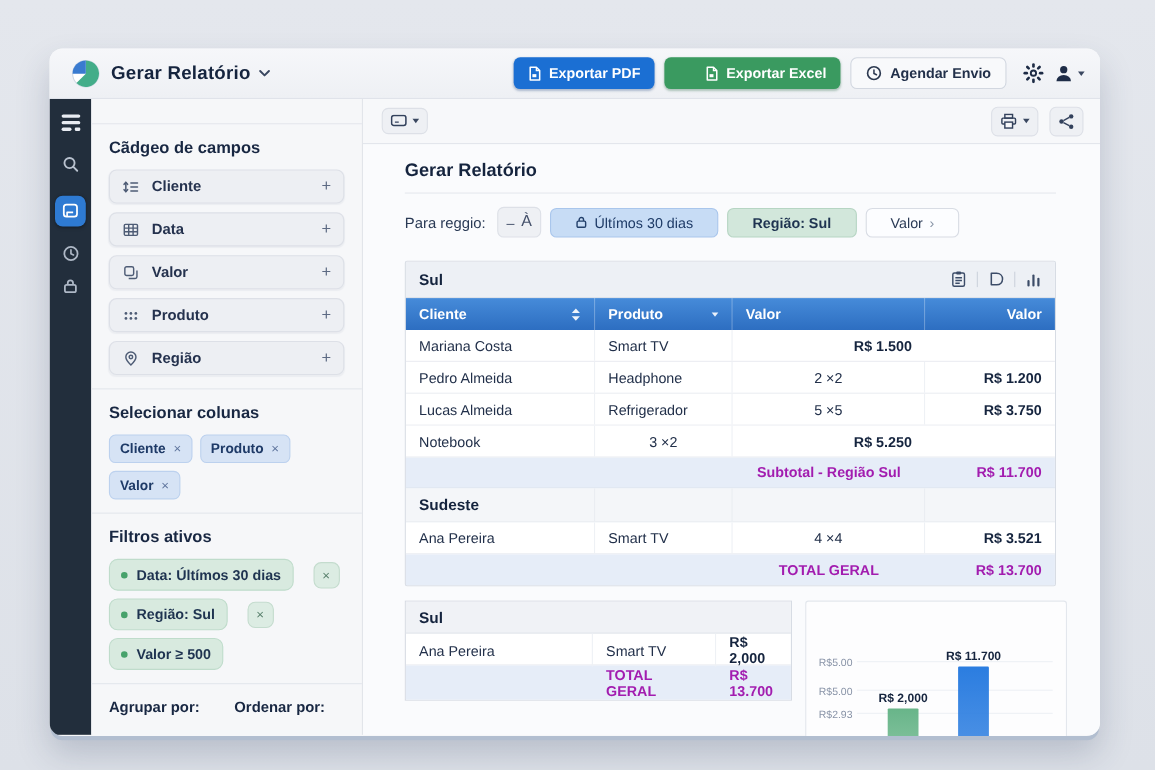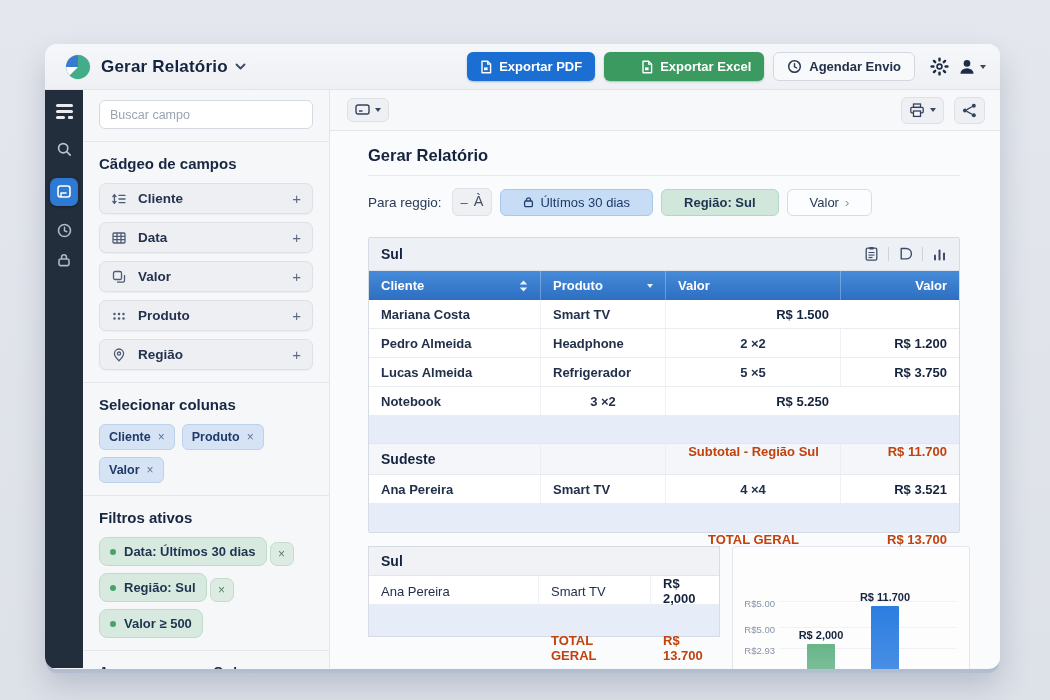--- a/index.html
+++ b/index.html
@@ -55,21 +55,21 @@
   .panel-h { font-size:15px; font-weight:bold; color:#182742; margin:13px 0 11px; }
   .field-btn { height:31px; background:#edeff3; border:1px solid #dde0e7; border-radius:7px;
                display:flex; align-items:center; gap:11px; padding:0 11px; margin-bottom:8px;
                box-shadow:0 1px 1px rgba(120,130,150,.08); cursor:default; }
   .field-btn .lbl { font-size:13.5px; font-weight:bold; color:#25324e; }
   .field-btn .plus { margin-left:auto; color:#5d6a83; font-size:15px; font-weight:normal; }
   .chip-row { display:flex; gap:7px; flex-wrap:wrap; }
   .chip-blue { display:inline-flex; align-items:center; gap:7px; background:#d6e3f5; border:1px solid #bcd1ee;
                border-radius:6px; padding:5px 9px; font-size:12.5px; font-weight:bold; color:#1e3a67; }
   .chip-blue .x { color:#5d739c; font-weight:normal; font-size:12px; }
-  .fchip-line { display:flex; align-items:flex-end; gap:3px; margin-bottom:7px; }
+  .fchip-line { display:flex; align-items:center; gap:18px; margin-bottom:7px; }
   .chip-green { display:inline-flex; align-items:center; gap:8px; background:#d8eadf; border:1px solid #bfdccb;
                 border-radius:8px; padding:6px 10px; font-size:13px; font-weight:bold; color:#1e3350; }
   .gdot { width:6px; height:6px; border:3px solid #47a26b; border-radius:50%; background:#eef7f1; flex:none; }
   .chip-x { width:24px; height:24px; border-radius:7px; background:#dcece3; border:1px solid #c4dcce;
             color:#567e6a; font-size:12px; display:flex; align-items:center; justify-content:center; }
   .two-col { display:flex; gap:14px; margin-top:13px; }
   .two-col .col { flex:1; }
   .sel-label { font-size:13.5px; font-weight:bold; color:#182742; margin-bottom:8px; }
 
   
@@ -97,32 +97,32 @@
   .rt-section { height:33px; display:flex; align-items:center; padding:0 12px; background:#edf0f5;
                 border-bottom:1px solid #dde2e9; font-size:14px; font-weight:bold; color:#15243e; }
   .rt-icons { margin-left:auto; display:flex; align-items:center; gap:9px; }
   .rt-sep { width:1px; height:14px; background:#ccd3dd; }
   .grid4 { display:grid; grid-template-columns:172px 125px 175px 118px; align-items:center; }
   .rt-head { background:linear-gradient(180deg,#468bd9,#2d6ec1); color:#fff; height:29px; font-weight:bold; font-size:13px; }
   .rt-head .c { height:29px; display:flex; align-items:center; padding:0 12px; border-right:1px solid rgba(255,255,255,.28); }
   .rt-head .c:last-child { border-right:none; justify-content:flex-end; }
   .rt-head .hic { margin-left:auto; display:flex; align-items:center; }
   .rt-row { height:29px; border-bottom:1px solid #e9ecf1; background:#fff; font-size:13px; color:#22304a; }
-  .rt-row .c { height:100%; display:flex; align-items:center; padding:0 12px; border-right:1px solid #eef1f5;font-weight:bold; }
+  .rt-row .c { height:100%; display:flex; align-items:center; padding:0 12px; border-right:1px solid #eef1f5; }
   .rt-row .c:last-child { border-right:none; }
   .c.center { justify-content:center; }
   .c.right { justify-content:flex-end; }
   .money { font-weight:bold; color:#15243e; }
   .rt-sub, .rt-total { height:28px; background:#e6edf8; border-bottom:1px solid #dfe6f0; font-size:13px; }
   .rt-sub .c, .rt-total .c { height:100%; display:flex; align-items:center; padding:0 12px; }
   .rt-sec2 { height:31px; background:#f4f6f9; border-bottom:1px solid #e6eaef; }
   .rt-sec2 .c { height:100%; display:flex; align-items:center; padding:0 12px; border-right:1px solid #eaedf2;
                 font-size:14px; font-weight:bold; color:#15243e; }
   .rt-sec2 .c:last-child { border-right:none; }
-  .bold { font-weight:bold; color:#c2410c;margin-top:28px; }
+  .bold { font-weight:bold; color:#a21caf; }
 
   
   .bottom-row { display:flex; gap:12px; margin-top:13px; align-items:flex-start; }
   .mini-table { width:352px; border:1px solid #d7dce4; background:#fff; }
   .mini-sec { height:29px; display:flex; align-items:center; padding:0 12px; background:#f0f2f6;
               border-bottom:1px solid #e2e6ec; font-size:14px; font-weight:bold; color:#15243e; }
   .grid3 { display:grid; grid-template-columns:170px 112px 68px; align-items:center; }
   .mini-row { height:29px; border-bottom:1px solid #e9ecf1; font-size:13px; }
   .mini-row .c, .mini-total .c { height:100%; display:flex; align-items:center; padding:0 12px; }
   .mini-row .c { border-right:1px solid #eef1f5; }
@@ -249,21 +249,20 @@
       </div>
       <div class="ic-slot" style="margin-top:13px;">
         <svg width="16" height="16" viewBox="0 0 16 16">
             <rect x="3" y="7" width="10" height="6.6" rx="1.6" fill="none" stroke="#aeb8c6" stroke-width="1.6"></rect>
             <path d="M5.6 7 V5.2 a2.4 2.4 0 0 1 4.8 0 V7" fill="none" stroke="#aeb8c6" stroke-width="1.6"></path>
           </svg>
       </div>
     </div>
 
     <div class="left-panel">
-      <input class="search-field" type="text" placeholder="Buscar campo" style="">
       <hr class="panel-div">
       <div class="panel-h">Cãdgeo de campos</div>
 
       <div class="field-btn">
         <span>
           <svg width="16" height="16" viewBox="0 0 16 16" stroke="#4e5c75" stroke-width="1.4" fill="none" stroke-linecap="round">
             <line x1="3.4" y1="4" x2="3.4" y2="12"></line>
               <polyline points="1.8,5.6 3.4,3.8 5,5.6"></polyline>
               <polyline points="1.8,10.4 3.4,12.2 5,10.4"></polyline>
             <line x1="8" y1="4.4" x2="14" y2="4.4"></line>

